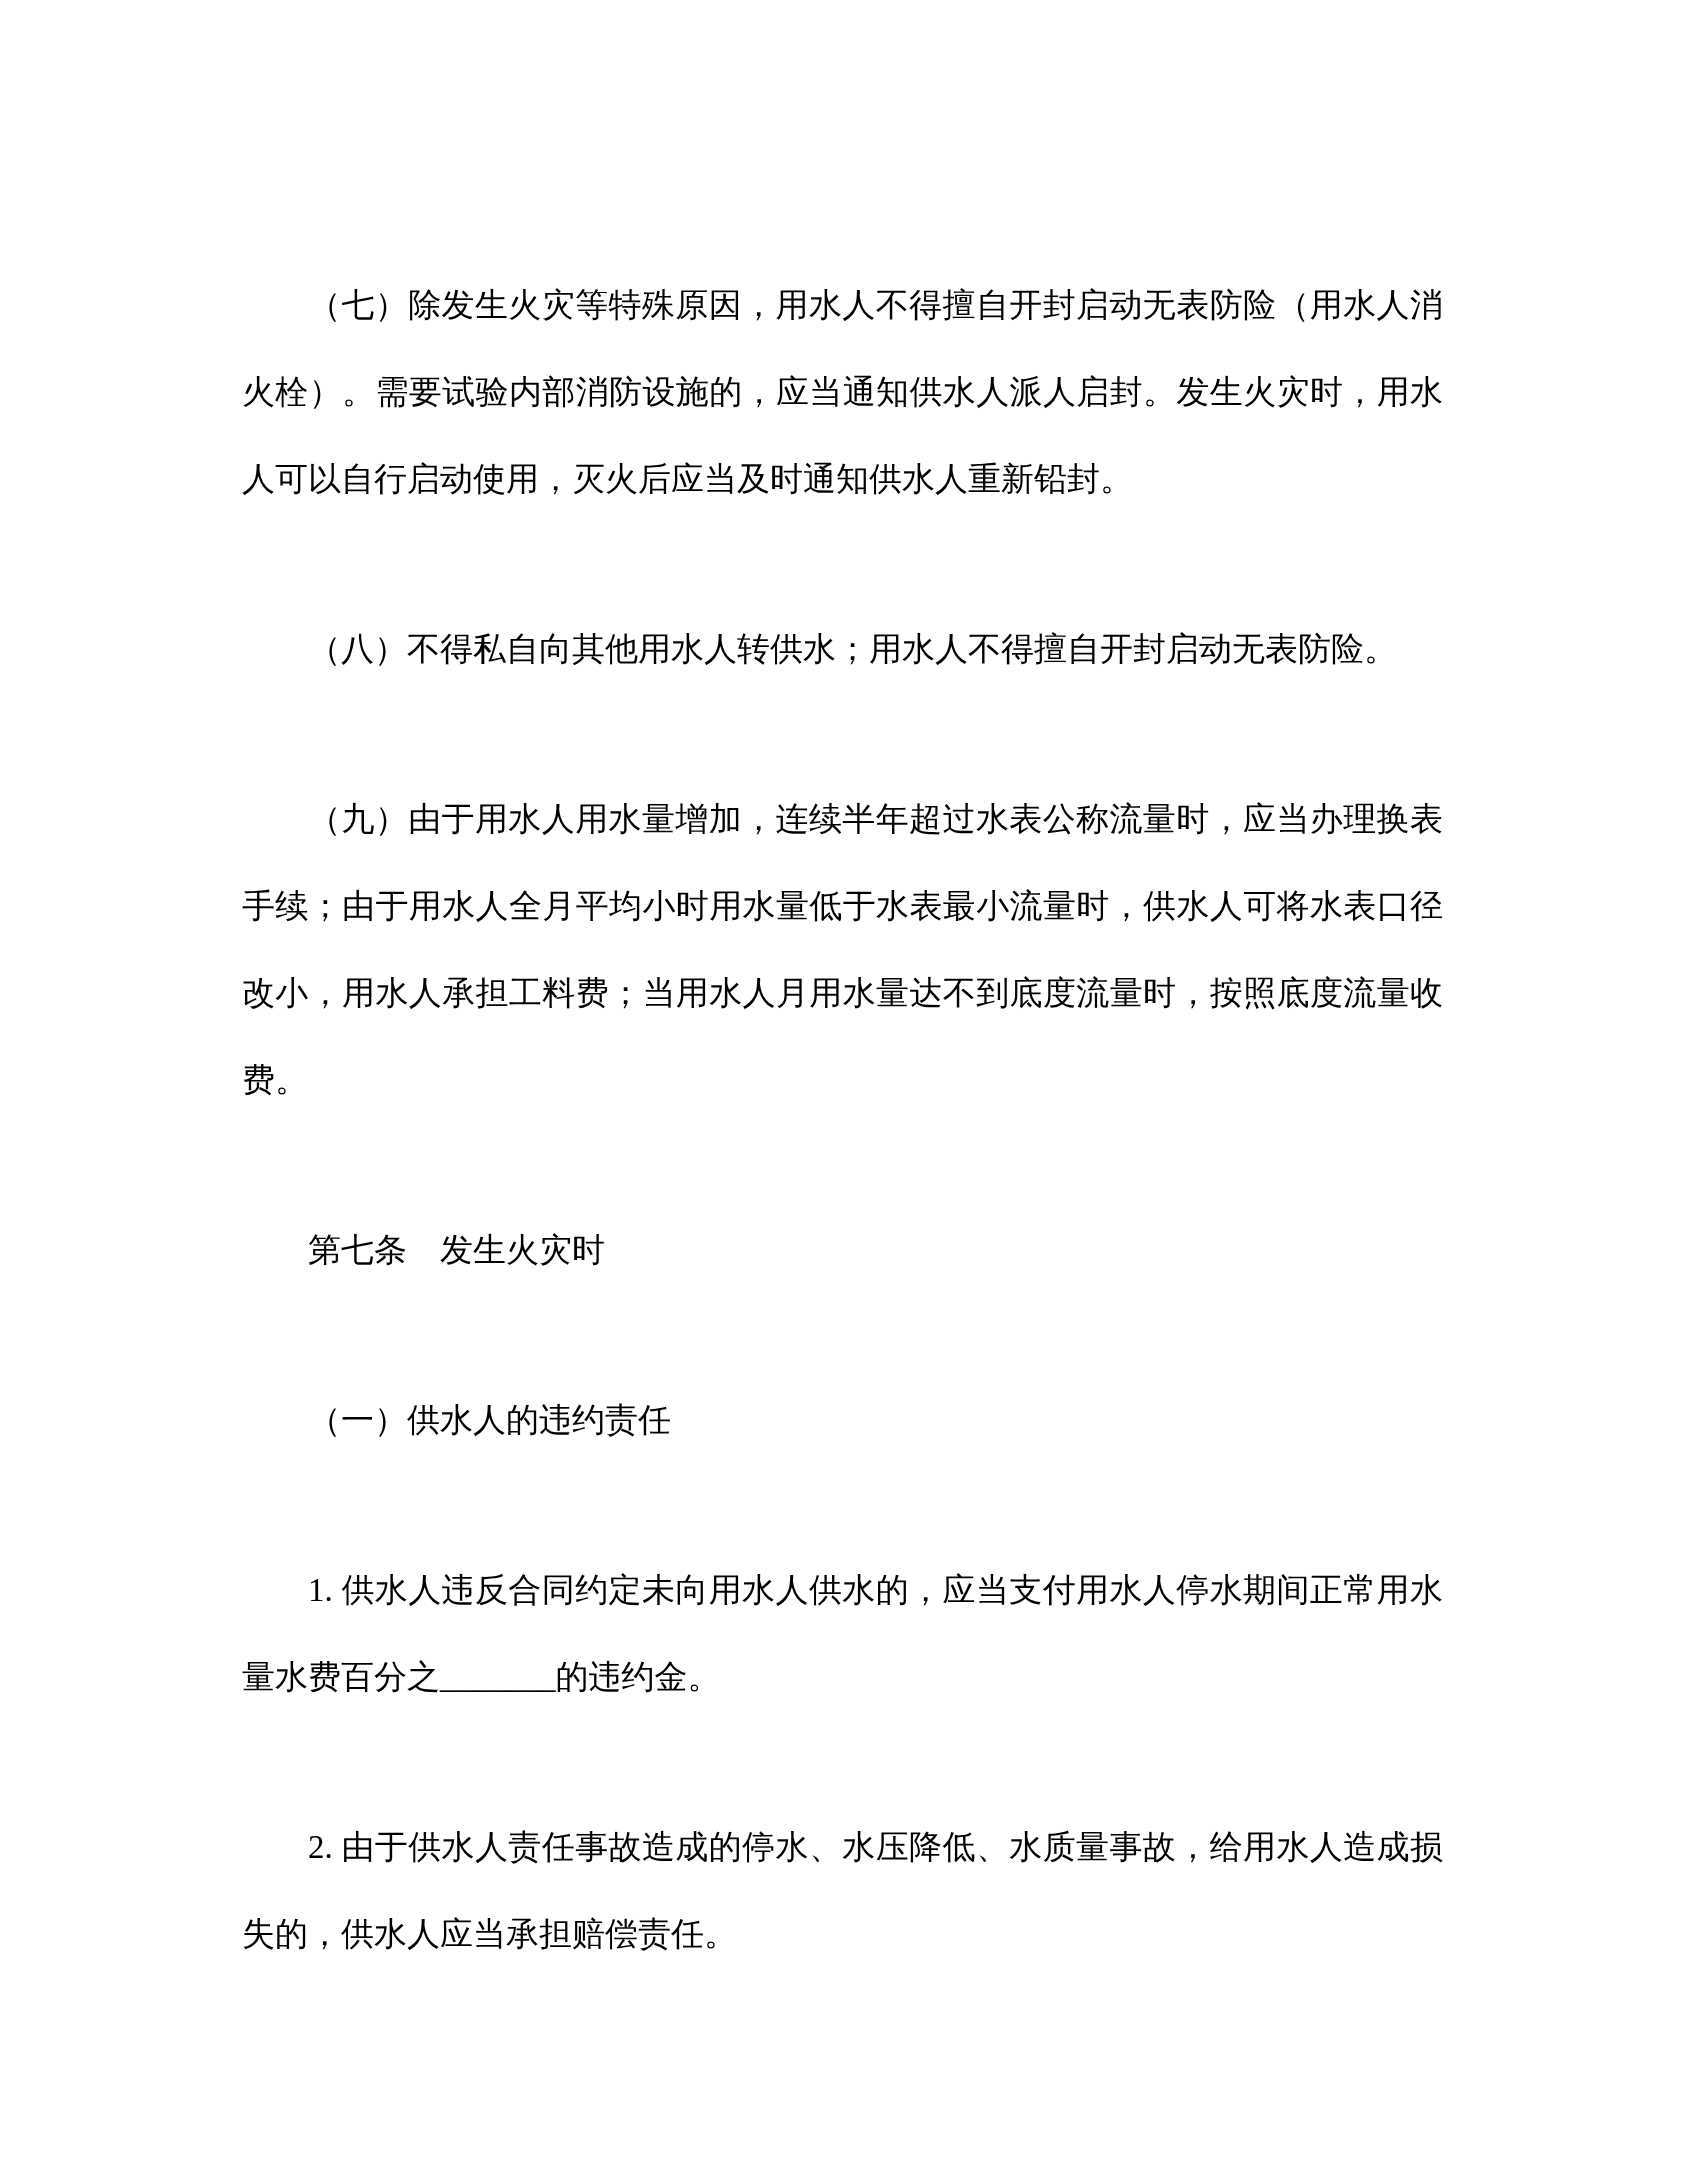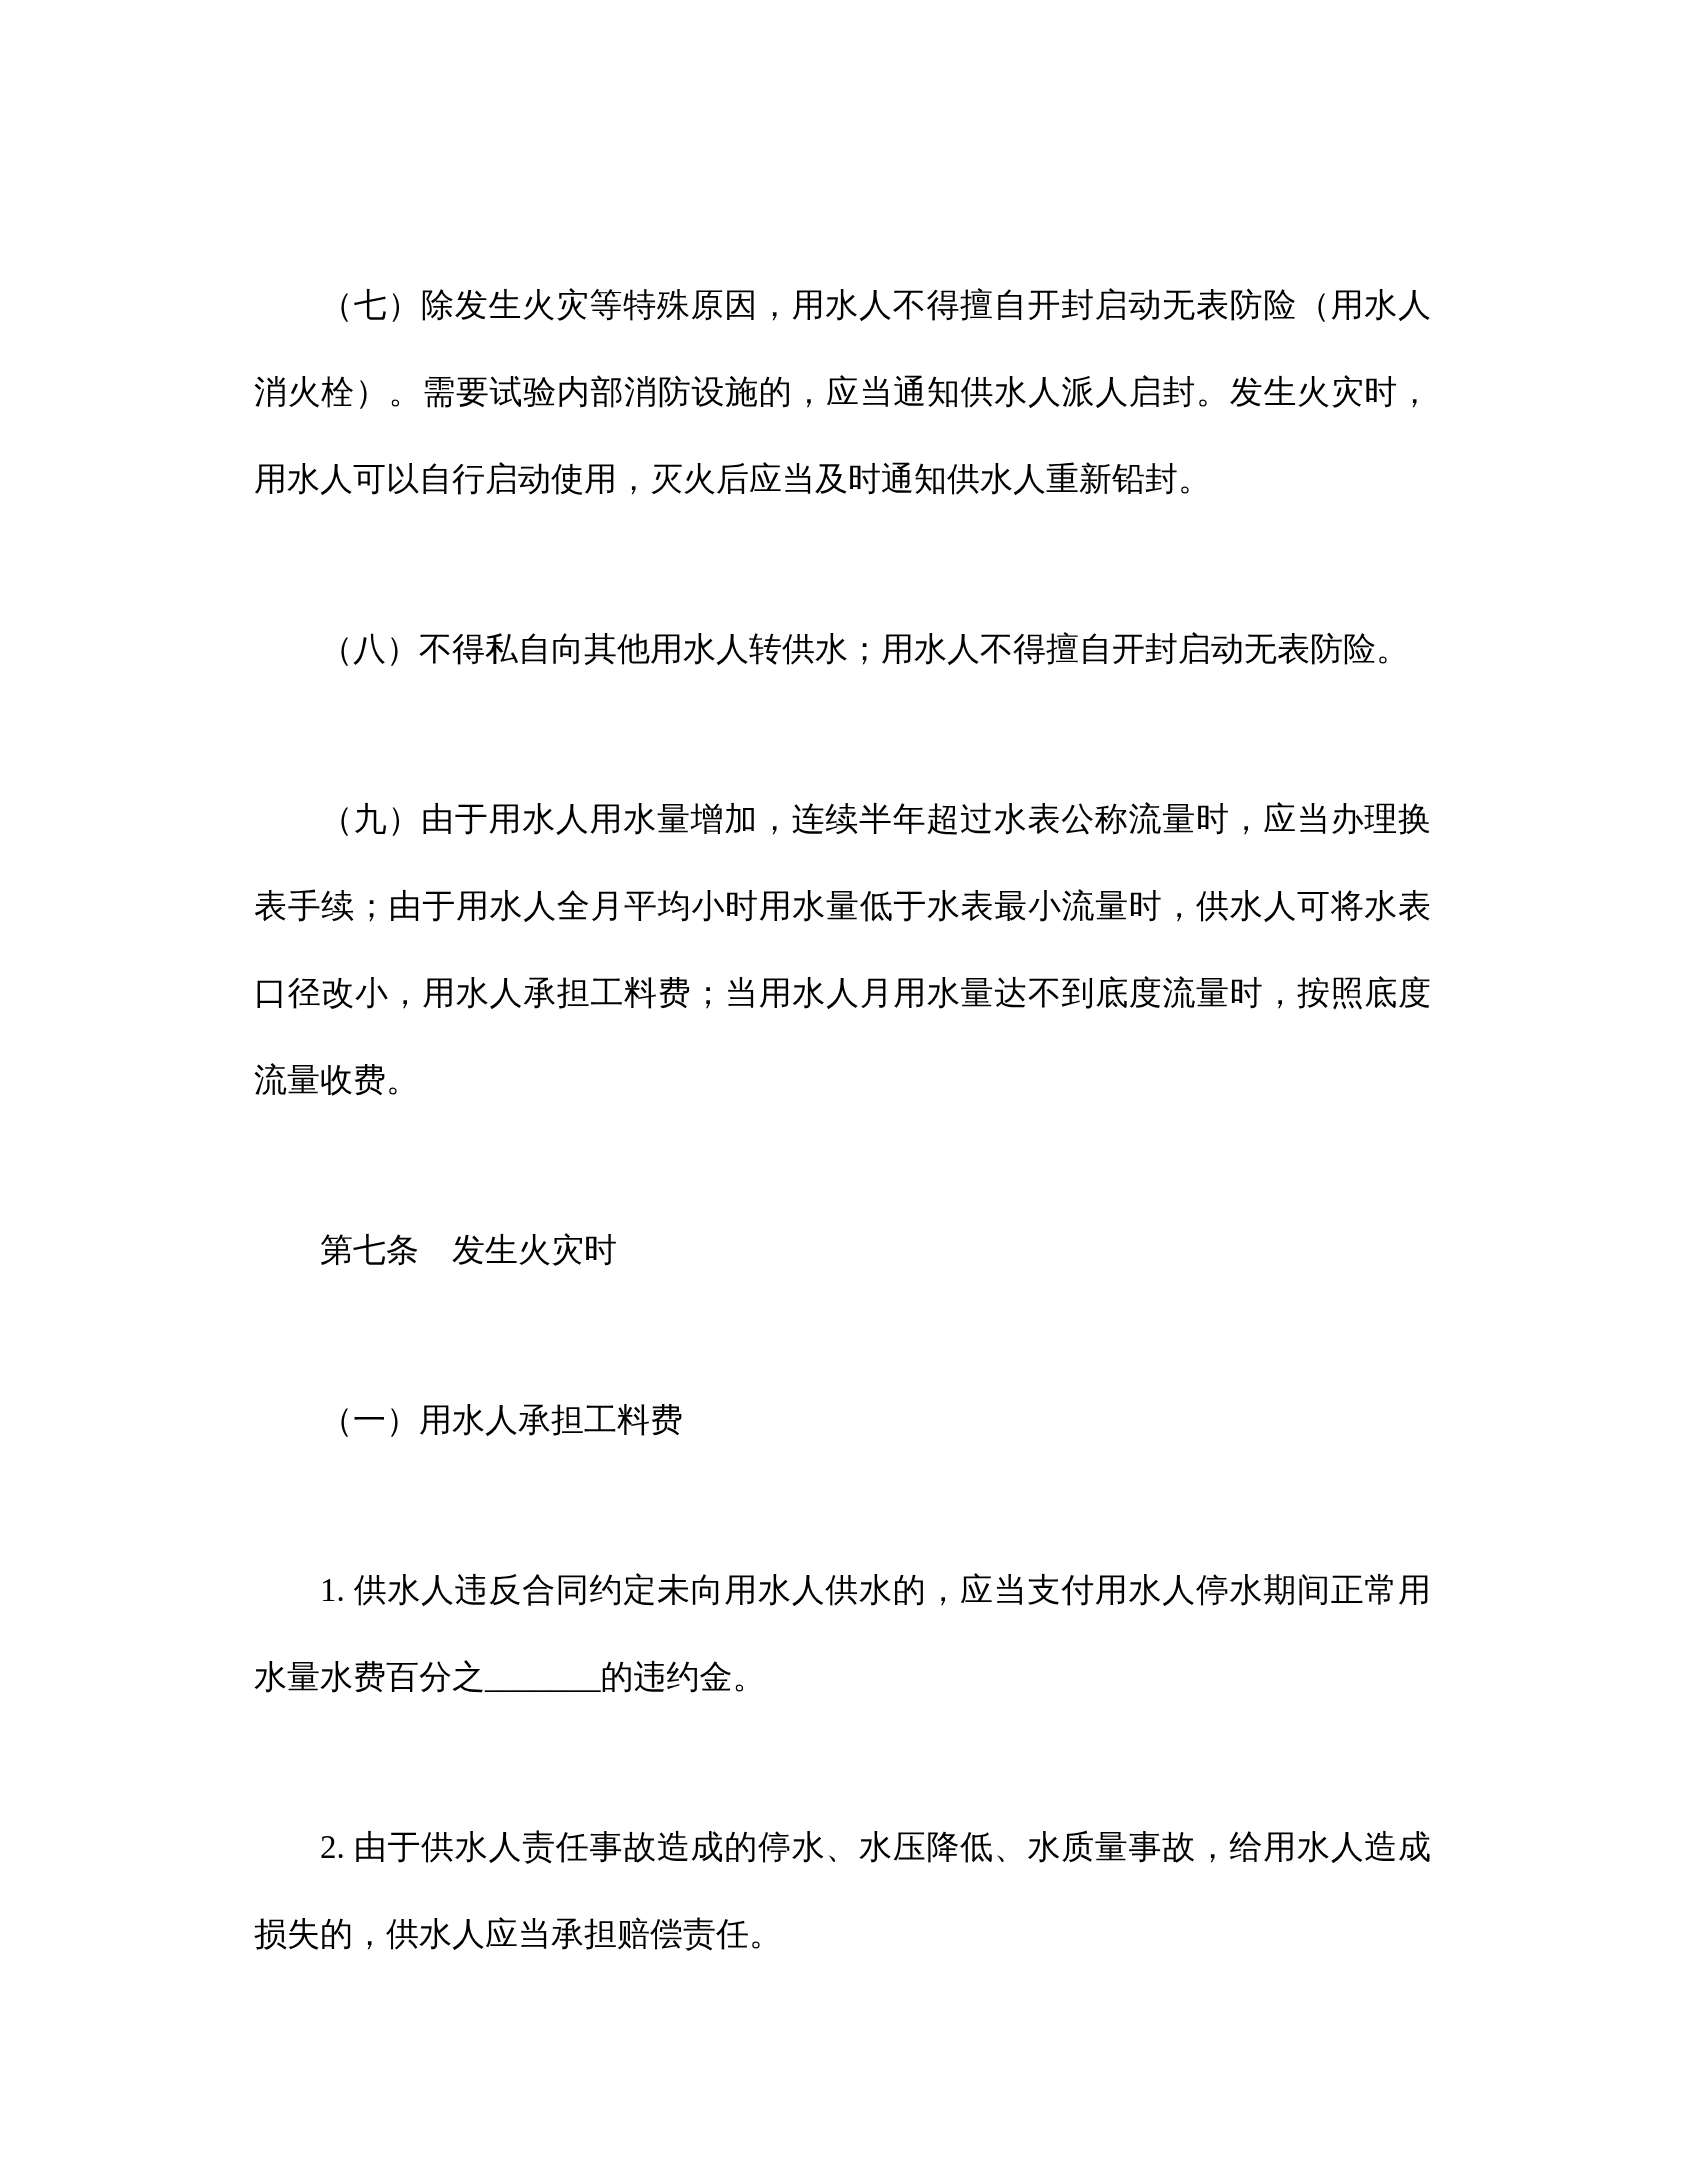--- a/index.html
+++ b/index.html
@@ -19,33 +19,33 @@
     margin-left: 242px;
     width: 1201px;
     padding-top: 179px;
     font-family: "Liberation Serif", "DejaVu Serif", serif;
     font-size: 33px;
     line-height: 87px;
     color: #000000;
     text-align: justify;
   }
   .content p {
-    margin: 83px 12px;
+    margin: 83px 0;
     text-indent: 2em;
     word-break: normal;
     overflow-wrap: break-word;
   }
 </style>
 </head>
 <body>
 
 <div class="page">
   <div class="content">
     <p>（七）除发生火灾等特殊原因，用水人不得擅自开封启动无表防险（用水人消火栓）。需要试验内部消防设施的，应当通知供水人派人启封。发生火灾时，用水人可以自行启动使用，灭火后应当及时通知供水人重新铅封。</p>
     <p>（八）不得私自向其他用水人转供水；用水人不得擅自开封启动无表防险。</p>
     <p>（九）由于用水人用水量增加，连续半年超过水表公称流量时，应当办理换表手续；由于用水人全月平均小时用水量低于水表最小流量时，供水人可将水表口径改小，用水人承担工料费；当用水人月用水量达不到底度流量时，按照底度流量收费。</p>
     <p>第七条　发生火灾时</p>
-    <p>（一）用水人承担工料费</p>
+    <p>（一）供水人的违约责任</p>
     <p>1. 供水人违反合同约定未向用水人供水的，应当支付用水人停水期间正常用水量水费百分之_______的违约金。</p>
     <p>2. 由于供水人责任事故造成的停水、水压降低、水质量事故，给用水人造成损失的，供水人应当承担赔偿责任。</p>
   </div>
 </div>
 
 
 </body></html>

